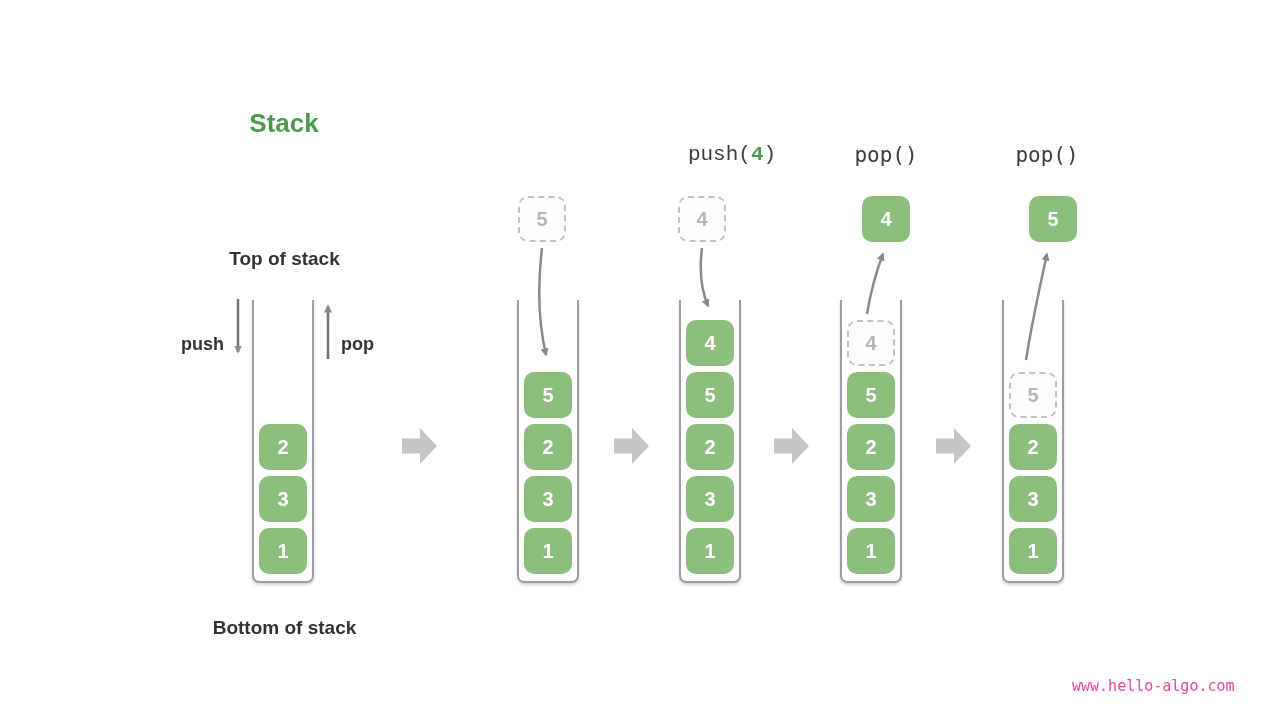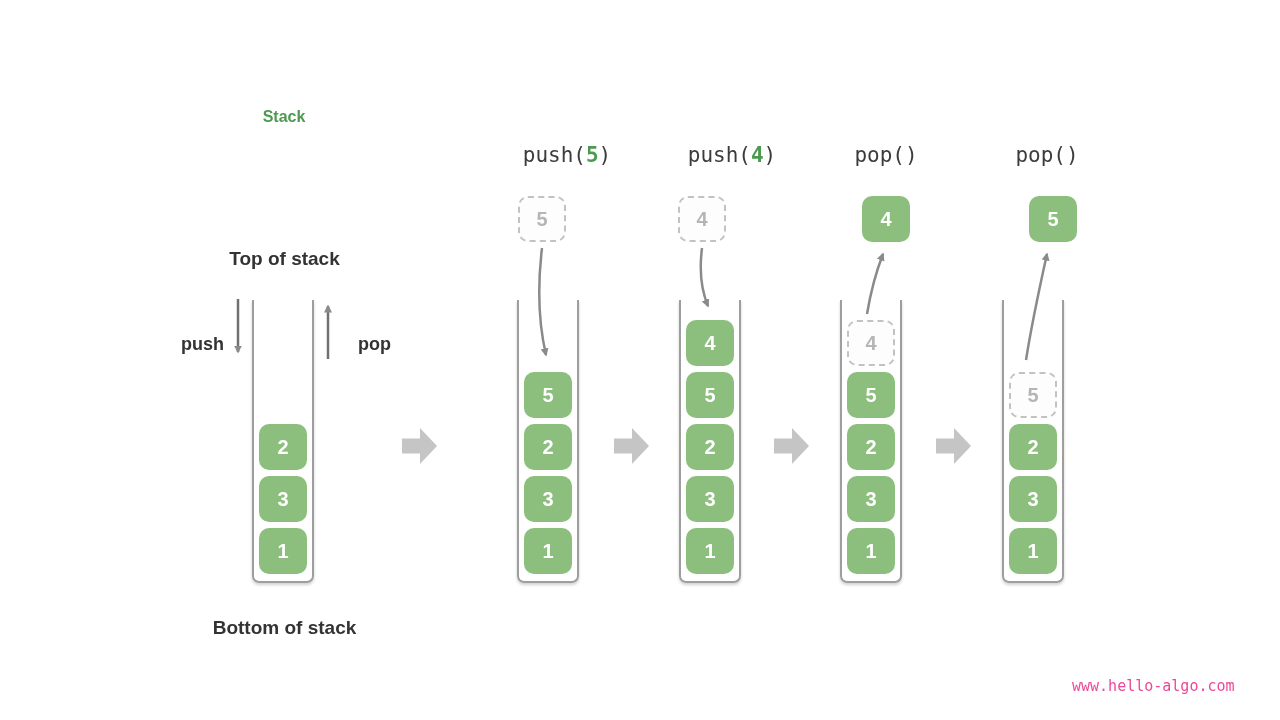--- a/index.html
+++ b/index.html
@@ -4,21 +4,21 @@
 <style>
   html,body { margin:0; padding:0; background:#ffffff; }
   #canvas {
     position:relative; width:1280px; height:720px; background:#ffffff;
     font-family:"Liberation Sans", sans-serif; overflow:hidden;
   }
   * { box-sizing:border-box; }
 
   .title {
     position:absolute; left:214px; top:108px; width:140px; text-align:center;
-    font-size:16px; font-weight:bold; color:#4C9A50;
+    font-size:26px; font-weight:bold; color:#4C9A50;
   }
   .caption {
     position:absolute; text-align:center; font-weight:bold; color:#333333; font-size:19px;
   }
   .side-label {
     position:absolute; font-weight:bold; color:#333333; font-size:18px; top:322px;margin-top:12px;
   }
   .op {
     position:absolute; top:143px; width:160px; text-align:center;
     font-family:"DejaVu Sans Mono", monospace; font-size:21px; color:#3C3C3C;
@@ -49,24 +49,23 @@
 </style>
 </head>
 <body>
 
 <div id="canvas">
 
   <div class="title">Stack</div>
   <div class="caption" style="left:199px; top:248px; width:171px;">Top of stack</div>
   <div class="caption" style="left:199px; top:617px; width:171px;">Bottom of stack</div>
   <div class="side-label" style="left:150px; width:74px; text-align:right;">push</div>
-  <div class="side-label" style="left:358px; width:74px; text-align:left;">pop</div>
+  <div class="side-label" style="left:341px; width:74px; text-align:left;">pop</div>
 
-  <div class="op" style="left:487px;"><span>push(</span><span class="green">5</span><span>)</span></div>
-  <div class="op" style="left:652px;"><span>push(</span><span class="green">4</span><span>)</span></div>
+  <div class="op" style="left:652px;font-family:Liberation Mono, monospace;"><span>push(</span><span class="green">4</span><span>)</span></div>
   <div class="op" style="left:806px;"><span>pop(</span><span class="green"></span><span>)</span></div>
   <div class="op" style="left:967px;"><span>pop(</span><span class="green"></span><span>)</span></div>
 
   <div class="beaker" style="left:252px;"></div>
   <div class="beaker" style="left:517px;"></div>
   <div class="beaker" style="left:679px;"></div>
   <div class="beaker" style="left:840px;"></div>
   <div class="beaker" style="left:1002px;"></div>
 
   <div class="box" style="left:259px; top:424px;">2</div>

